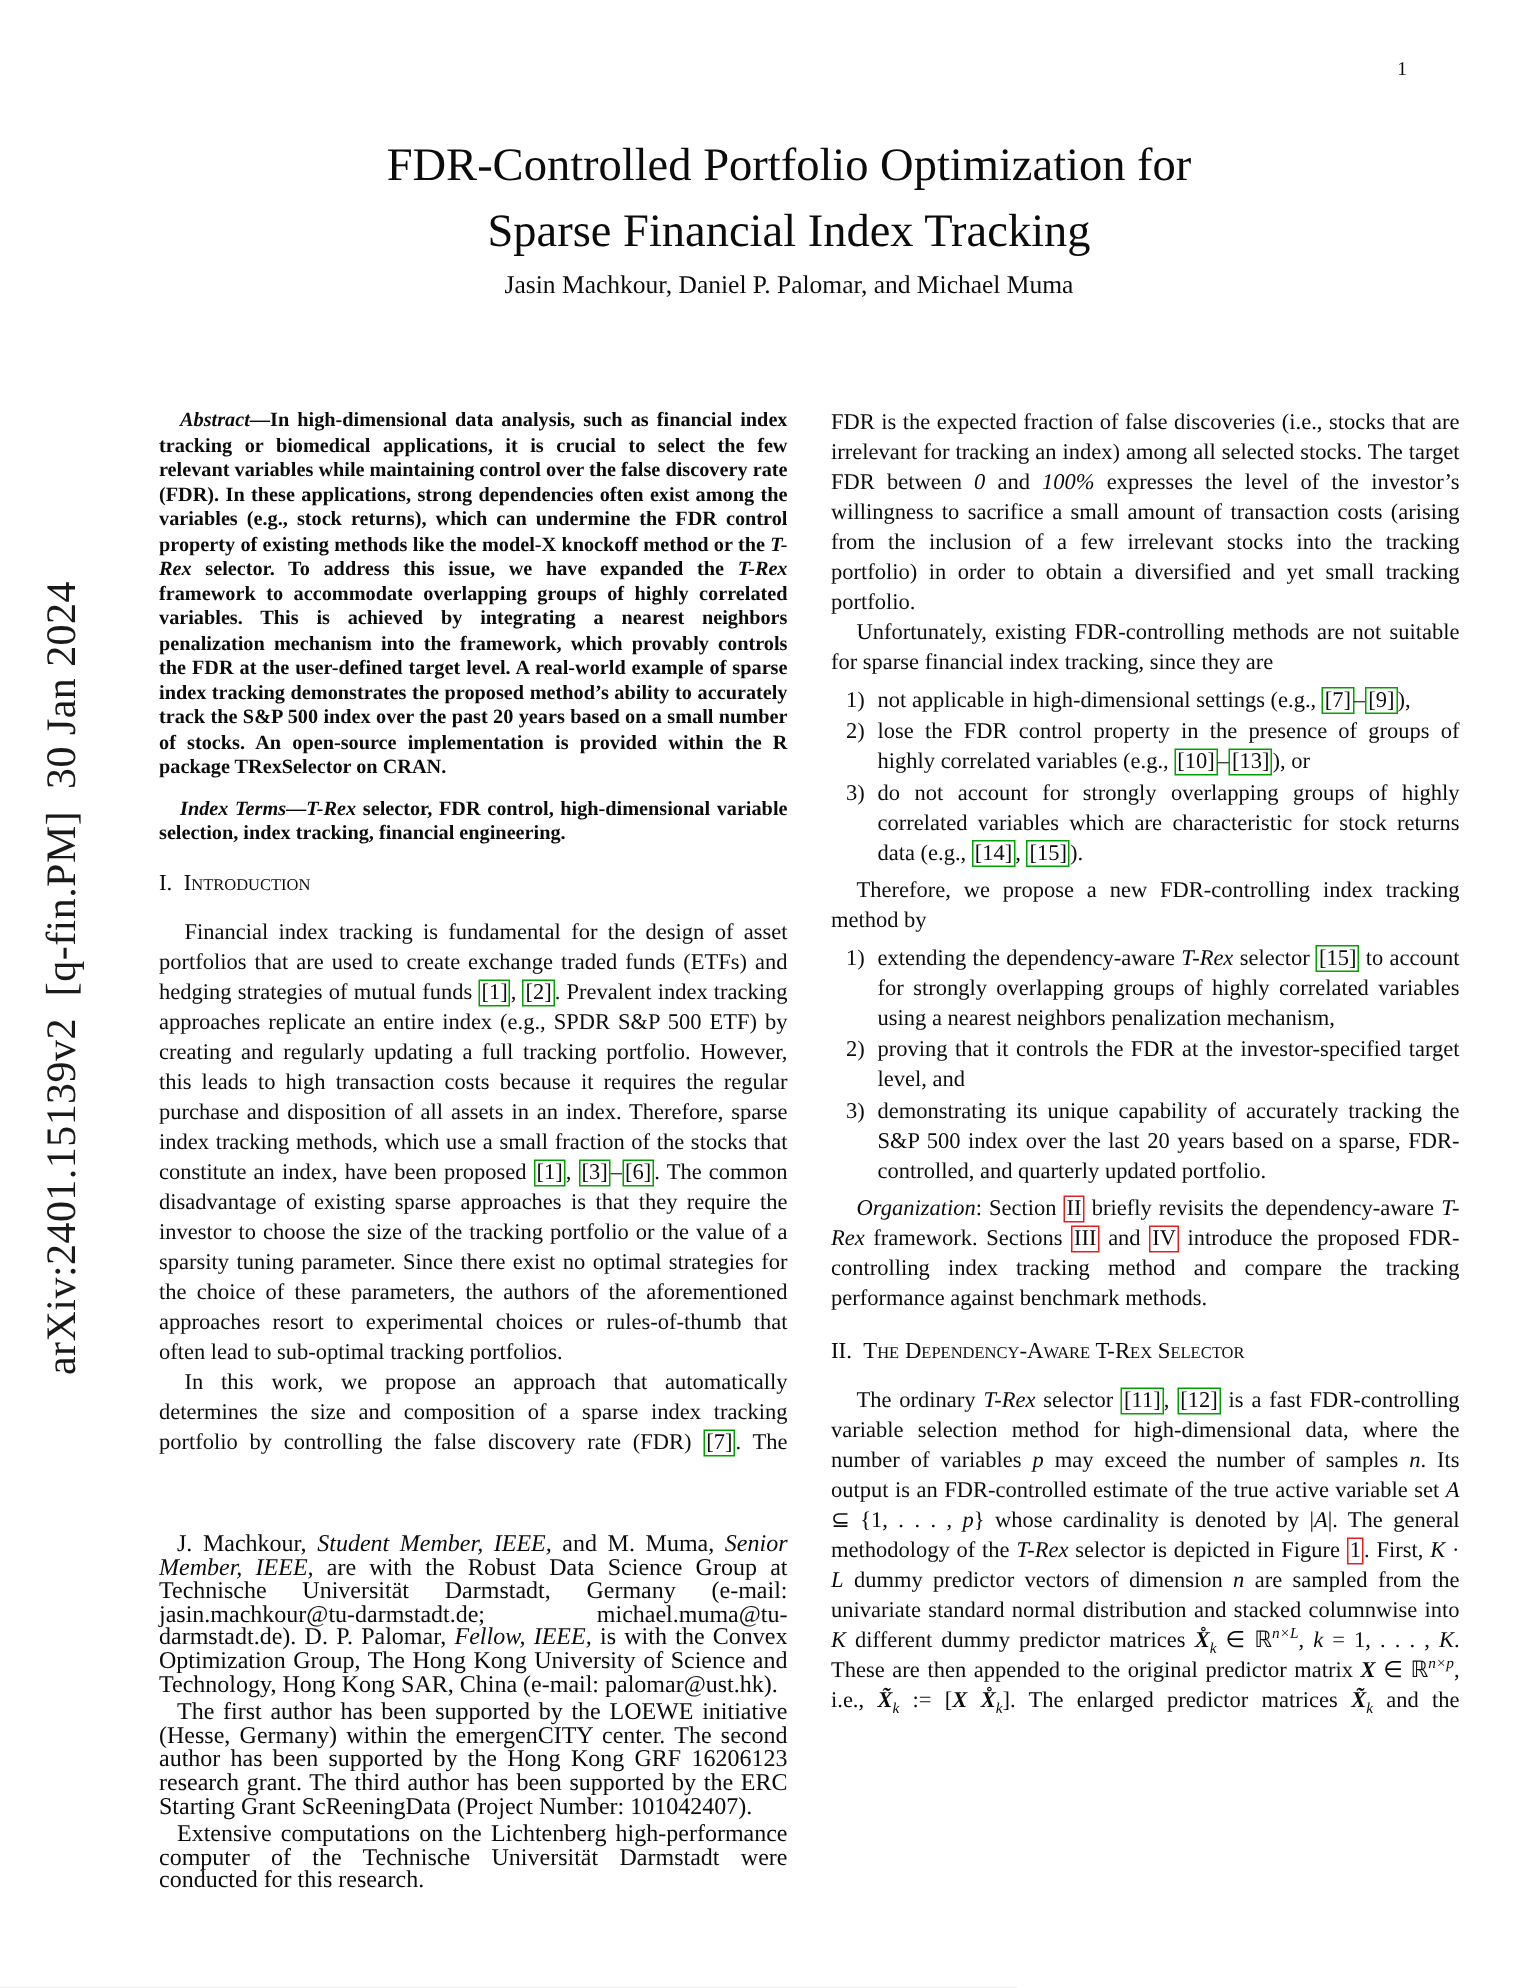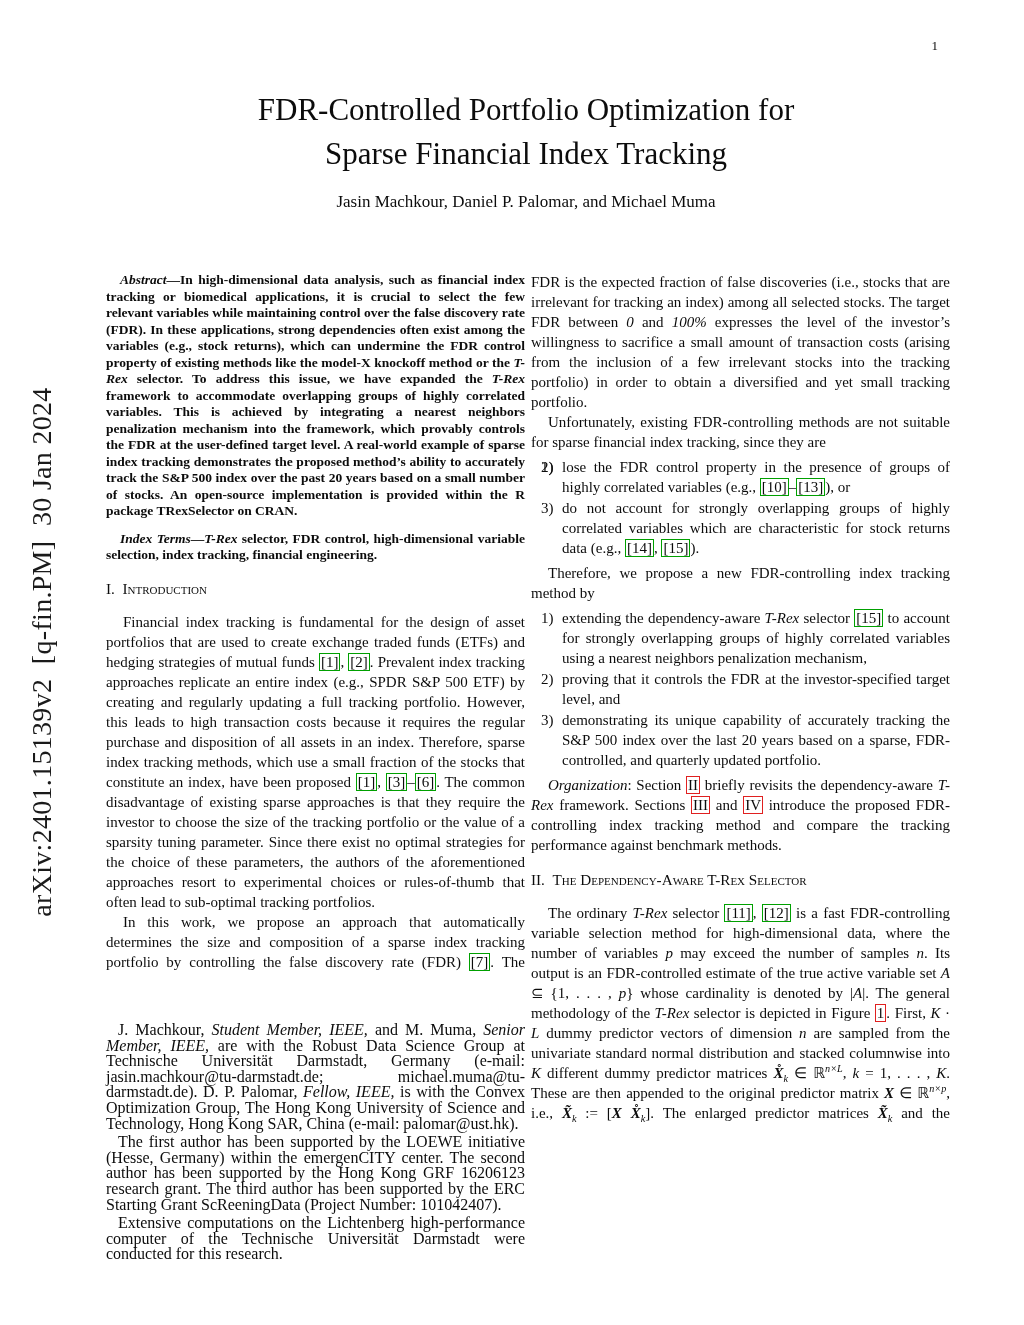--- a/index.html
+++ b/index.html
@@ -9,26 +9,26 @@
 
   .page-number { position:absolute; top:38px; right:86px; font-size:13px; }
 
   .arxiv-banner { position:absolute; top:652px; left:42px;
     transform:translate(-50%,-50%) rotate(-90deg); white-space:pre;
     font-size:28px; color:#1a1a1a; letter-spacing:0.3px; }
 
   .header { position:absolute; top:88px; left:0; width:100%; text-align:center;padding-left:28px; }
   .title { font-size:31px; font-weight:normal; line-height:1.42; }
   .title .tl { display:block; }
-  .authors { margin-top:16px; font-size:17px; }
+  .authors { margin-top:4px; font-size:17px; }
 
   .col { position:absolute; top:272px; width:419px; height:990px;
     font-size:15px; line-height:20px; text-align:justify;margin-left:24px; }
   .col-left { left:82px; }
-  .col-right { left:507px; }
+  .col-right { left:530px; }
 
   .abstract { font-size:13.5px; line-height:16.5px; font-weight:bold; text-indent:14px; }
   .index-terms { margin-top:11px; }
 
   .sec-head { font-size:15.2px; margin:15px 0 13px; text-indent:0; }
   .sc { font-variant:small-caps; }
 
   .para { text-indent:0; }
   .indent { text-indent:17px; }
   .cont { text-align-last:justify; }
@@ -85,20 +85,21 @@
     </div>
   </div>
 
   <div class="col col-right">
     <p class="para">FDR is the expected fraction of false discoveries (i.e., stocks that are irrelevant for tracking an index) among all selected stocks. The target FDR between <span class="math">0</span> and <span class="math">100%</span> expresses the level of the investor’s willingness to sacrifice a small amount of transaction costs (arising from the inclusion of a few irrelevant stocks into the tracking portfolio) in order to obtain a diversified and yet small tracking portfolio.</p>
     <p class="para indent">Unfortunately, existing FDR-controlling methods are not suitable for sparse financial index tracking, since they are</p>
 
     <div class="list">
       <div class="li">
         <span class="marker">1)</span>
+        <span class="li-body">not applicable in high-dimensional settings (e.g., <span class="cite">[7]</span>–<span class="cite">[9]</span>),</span>
       </div>
       <div class="li">
         <span class="marker">2)</span>
         <span class="li-body">lose the FDR control property in the presence of groups of highly correlated variables (e.g., <span class="cite">[10]</span>–<span class="cite">[13]</span>), or</span>
       </div>
       <div class="li">
         <span class="marker">3)</span>
         <span class="li-body">do not account for strongly overlapping groups of highly correlated variables which are characteristic for stock returns data (e.g., <span class="cite">[14]</span>, <span class="cite">[15]</span>).</span>
       </div>
     </div>

